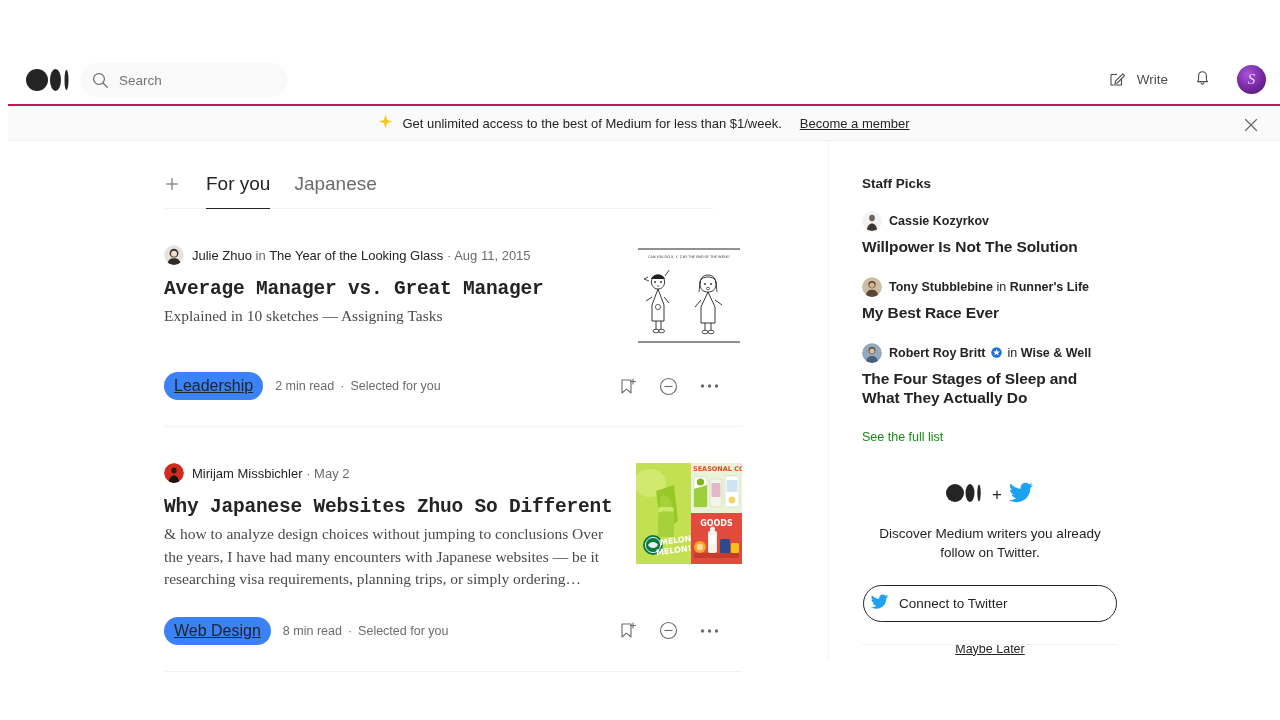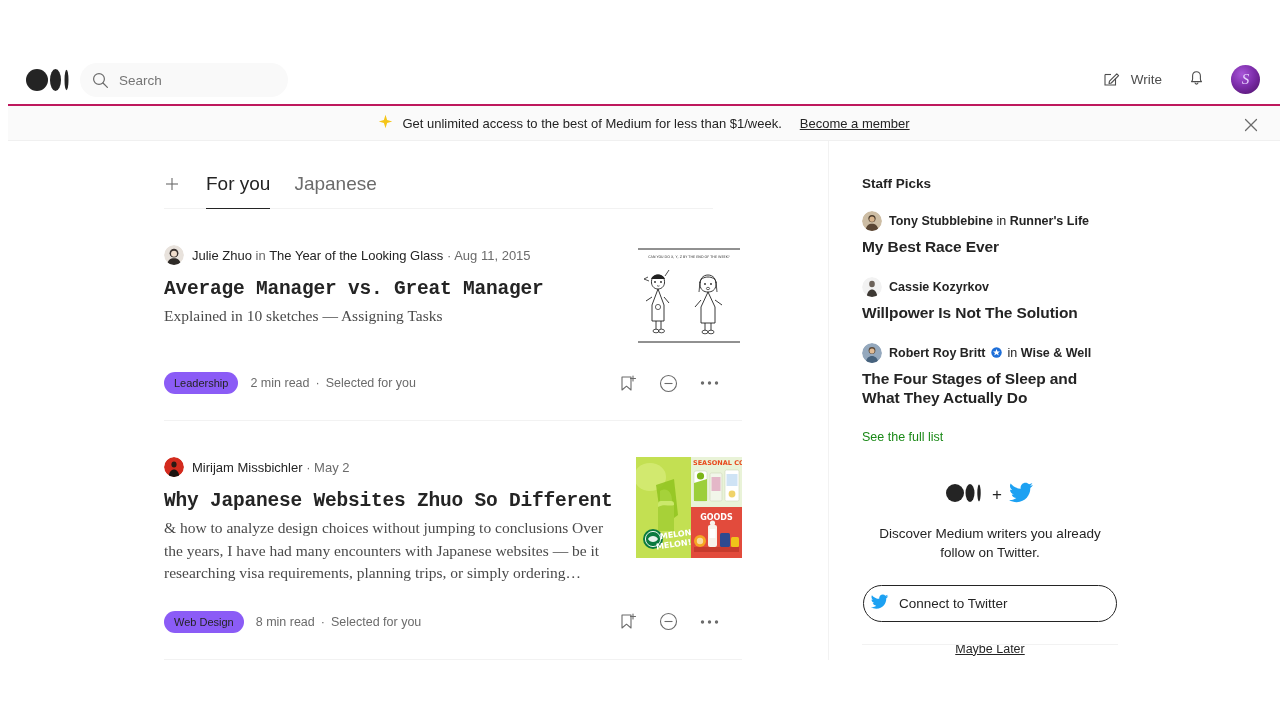--- a/index.html
+++ b/index.html
@@ -51,21 +51,21 @@
     font-family: "Liberation Sans", sans-serif;
     font-size: 13.5px;
     color: #6b6b6b;
     margin-left: 10px;
     width: 150px;
     padding: 0;
   }
   .search-input::placeholder { color: #757575; }
   .header-right {
     position: absolute;
-    right: 20px; top: 0;
+    right: 14px; top: 0;
     height: 49px;
     display: flex;
     align-items: center;
     gap: 24px;
   }
   .write-btn {
     display: flex;
     align-items: center;
     gap: 9px;
     color: #4d4d4d;
@@ -187,26 +187,27 @@
     overflow: hidden;
     background: #fff;
   }
   .meta-row {
     display: flex;
     align-items: center;
     margin-top: 26px;
     width: 555px;
   }
   .tag-pill {
-    background: #8b5cf6;
-    color: #242424;
-    font-size: 11px;
+    background: #3b82f6;
+    color: #242424;
+    font-size: 16px;
     border-radius: 20px;
     padding: 5px 10px;
     cursor: pointer;
+    text-decoration: underline;
   }
   .meta-text { font-size: 12.5px; color: #6b6b6b; margin-left: 12px; }
   .meta-actions {
     margin-left: auto;
     display: flex;
     align-items: center;
     gap: 22px;
   }
   .icon-btn { cursor: pointer; display: flex; align-items: center; }
   
@@ -585,49 +586,49 @@
     </div>
   </div>
 
   <div class="sidebar">
     <div class="sb-title">Staff Picks</div>
 
     <div class="pick">
       <div class="pick-by">
         <span class="pick-avatar">
           <svg width="20" height="20" viewBox="0 0 20 20">
+            <circle cx="10" cy="10" r="10" fill="#f2f2f2"></circle>
+            <ellipse cx="10" cy="7" rx="2.8" ry="3.2" fill="#6b6259"></ellipse>
+            <path d="M4.6 20 C5.4 14.8 7.4 12.6 10 12.6 C12.6 12.6 14.6 14.8 15.4 20 Z" fill="#3d3833"></path>
+          </svg>
+        </span>
+        <span class="pick-by-text">
+          <span>Cassie Kozyrkov</span>
+        </span>
+      </div>
+      <div class="pick-title">Willpower Is Not The Solution</div>
+    </div>
+
+    <div class="pick">
+      <div class="pick-by">
+        <span class="pick-avatar">
+          <svg width="20" height="20" viewBox="0 0 20 20">
             <circle cx="10" cy="10" r="10" fill="#cdbda4"></circle>
             <circle cx="10" cy="7.6" r="3.6" fill="#4a3a2a"></circle>
             <circle cx="10" cy="8.2" r="2.6" fill="#d8b48c"></circle>
             <path d="M3.4 20 C4.2 14.6 6.8 12.8 10 12.8 C13.2 12.8 15.8 14.6 16.6 20 Z" fill="#5a4634"></path>
           </svg>
         </span>
         <span class="pick-by-text">
           <span>Tony Stubblebine</span>
           <span class="muted">in</span>
           <span>Runner's Life</span>
         </span>
       </div>
       <div class="pick-title">My Best Race Ever</div>
-    </div>
-
-    <div class="pick">
-      <div class="pick-by">
-        <span class="pick-avatar">
-          <svg width="20" height="20" viewBox="0 0 20 20">
-            <circle cx="10" cy="10" r="10" fill="#f2f2f2"></circle>
-            <ellipse cx="10" cy="7" rx="2.8" ry="3.2" fill="#6b6259"></ellipse>
-            <path d="M4.6 20 C5.4 14.8 7.4 12.6 10 12.6 C12.6 12.6 14.6 14.8 15.4 20 Z" fill="#3d3833"></path>
-          </svg>
-        </span>
-        <span class="pick-by-text">
-          <span>Cassie Kozyrkov</span>
-        </span>
-      </div>
-      <div class="pick-title">Willpower Is Not The Solution</div>
     </div>
 
     <div class="pick">
       <div class="pick-by">
         <span class="pick-avatar">
           <svg width="20" height="20" viewBox="0 0 20 20">
             <circle cx="10" cy="10" r="10" fill="#94a8bd"></circle>
             <circle cx="10" cy="7.4" r="3.4" fill="#5c4a3a"></circle>
             <circle cx="10" cy="8" r="2.5" fill="#e0bb95"></circle>
             <path d="M3.6 20 C4.4 14.8 6.9 12.9 10 12.9 C13.1 12.9 15.6 14.8 16.4 20 Z" fill="#46627d"></path>

